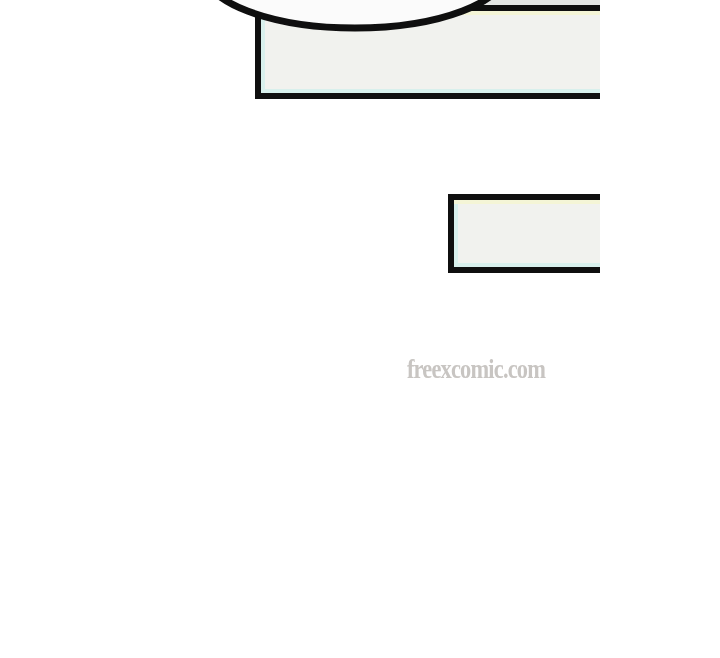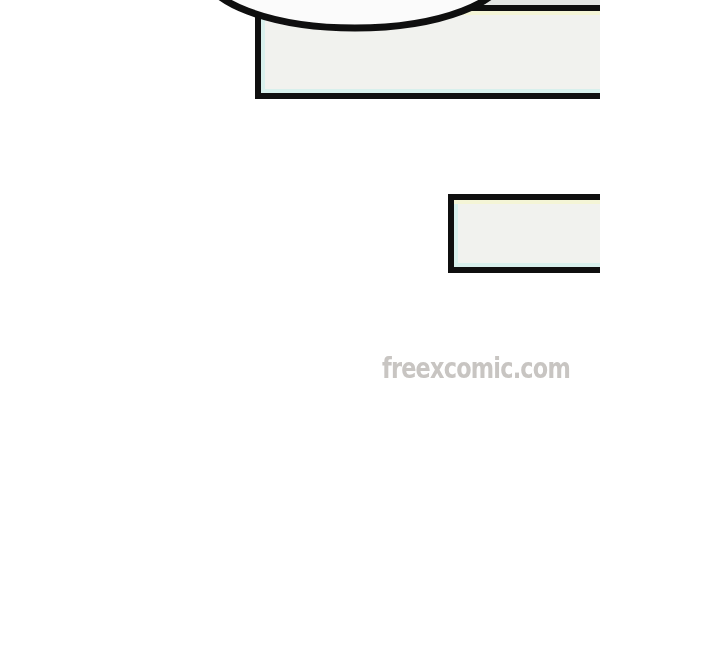--- a/index.html
+++ b/index.html
@@ -18,20 +18,21 @@
     width:720px;height:658px;
     background:var(--page-bg);
     font-family:"DejaVu Sans", "Liberation Sans", sans-serif;
     overflow:hidden;
   }
   .page{
     position:relative;
     width:600px;height:658px;
     background:var(--page-bg);
     overflow:hidden;
+    font-family:Liberation Serif, serif;
   }
   
   .gap-strip{
     position:absolute;
     left:256px;top:0;
     width:401px;height:6px;
     background:var(--gap-strip);
     z-index:1;
   }
   

